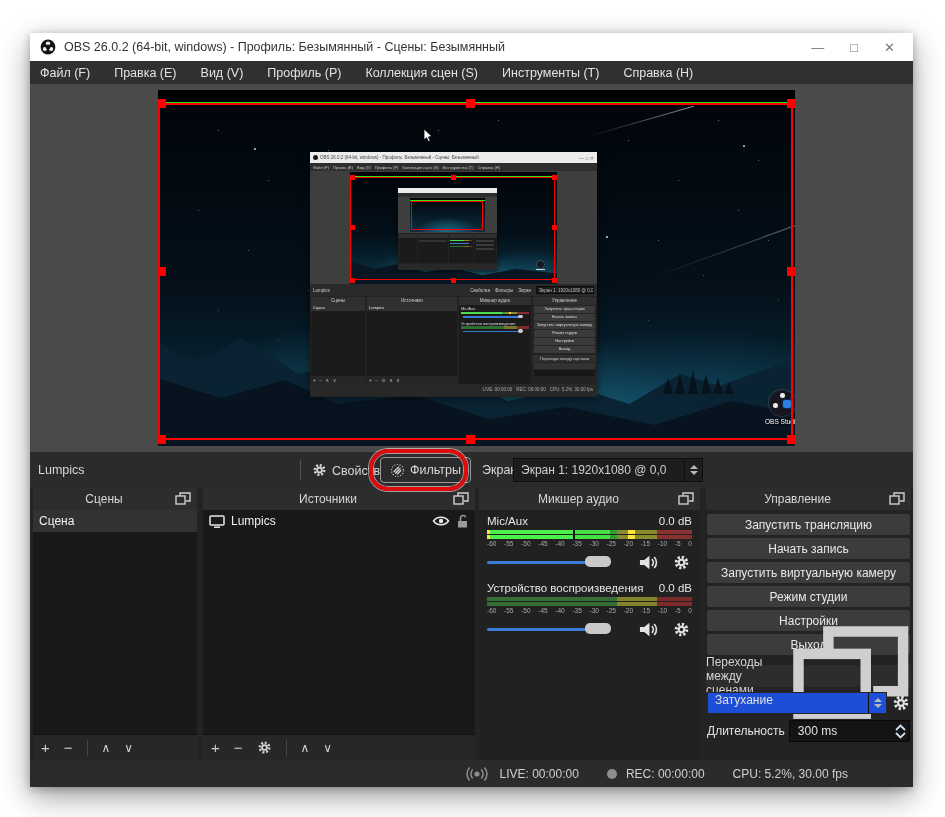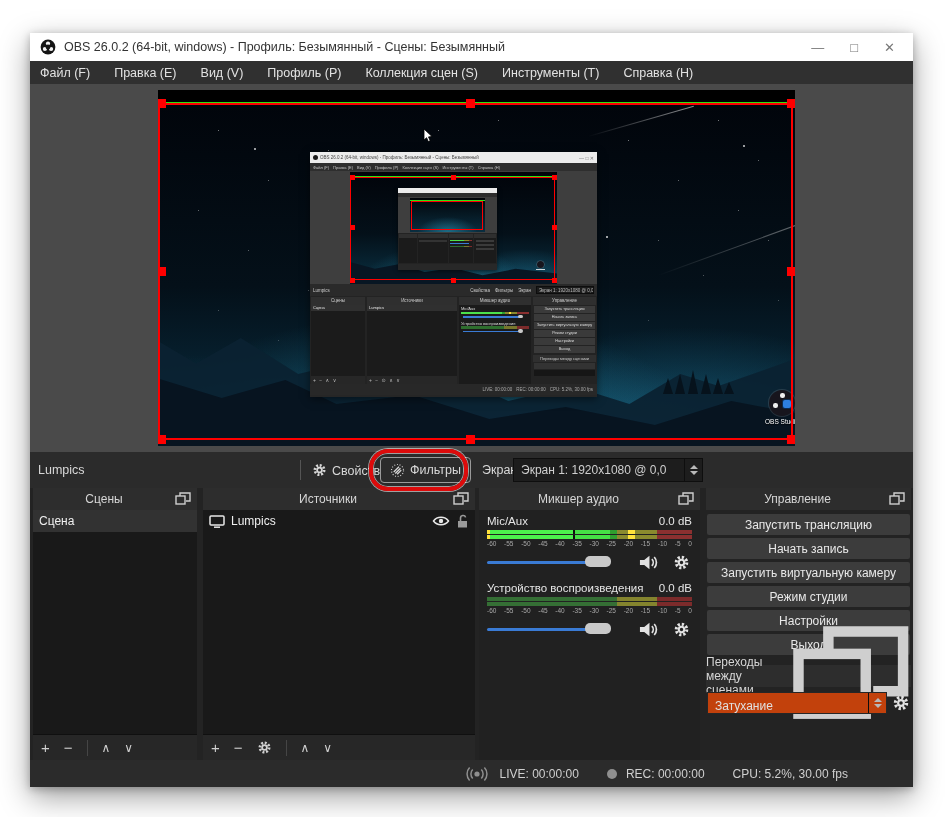--- a/index.html
+++ b/index.html
@@ -168,21 +168,21 @@
   .slider { position:relative; flex:1; height:4px; }
   .slider .fill { position:absolute; left:0; top:1px; height:3px; width:77%; background:#3a7bd5; border-radius:2px; }
   .slider .handle { position:absolute; left:calc(77% - 11px); top:-4px; width:26px; height:11px; background:#c9c9c9; border-radius:5px; }
   .icon-btn { width:22px; height:20px; color:#e2e2e2; flex:none; display:flex; align-items:center; justify-content:center; }
 
   
   .ctrl-list { padding:4px 1px 0; display:flex; flex-direction:column; gap:3px; }
   .ctrl-list .li { height:21px; background:#3c3c3c; border-radius:2px; color:#e8e8e8; font-size:12px; display:flex; align-items:center; justify-content:center; white-space:nowrap; overflow:hidden; }
   .trans-head { margin-top:10px; height:22px; background:#2d2d2d; display:flex; align-items:center; color:#d6d6d6; font-size:12px; }
   .trans-row1 { display:flex; align-items:center; gap:5px; margin:5px 1px 0; }
-  .combo2 { flex:1; height:22px; background:#c2410c; border:1px solid #262626; display:flex; align-items:flex-end;gap:8px; }
+  .combo2 { flex:1; height:22px; background:#1d4ed8; border:1px solid #262626; display:flex; align-items:flex-start;gap:8px; }
   .combo2 .val { flex:1; color:#e0e0e0; font-size:12px; padding-left:7px; white-space:nowrap; overflow:hidden; }
   .trans-row2 { display:flex; align-items:center; margin:6px 1px 0; gap:4px; }
   .trans-row2 .lab { color:#e0e0e0; font-size:12px; white-space:nowrap; }
   .durbox { flex:1; height:22px; background:#141414; border:1px solid #090909; display:flex; align-items:center; }
   .durbox .val { flex:1; color:#e0e0e0; font-size:12px; padding-left:8px; }
   .updown { display:flex; flex-direction:column; gap:1px; padding-right:3px; }
   .updown svg { display:block; }
 
   
   .statusbar { position:absolute; left:0; top:727px; right:0; height:27px; background:#2b2b2b; display:flex; align-items:center; justify-content:flex-end; gap:9px; padding-right:65px; color:#cfcfcf; font-size:12px; }
@@ -613,20 +613,34 @@
             <span class="spin">
                 <b></b>
                 <i></i>
               </span>
           </div>
           <svg width="18" height="18" viewBox="0 0 20 20" style="color:#e2e2e2">
             <circle cx="10" cy="10" r="6.2" fill="none" stroke="currentColor" stroke-width="3.6" stroke-dasharray="2.6 2.2"></circle>
             <circle cx="10" cy="10" r="3.2" fill="none" stroke="currentColor" stroke-width="2.4"></circle>
           </svg>
         </div>
+        <div class="trans-row2">
+          <span class="lab">Длительность</span>
+          <div class="durbox">
+            <span class="val">300 ms</span>
+            <span class="updown">
+              <svg width="11" height="7" viewBox="0 0 11 7">
+                  <path d="M1 6 L5.5 1.5 L10 6" fill="none" stroke="#cfe0f2" stroke-width="1.8"></path>
+                </svg>
+              <svg width="11" height="7" viewBox="0 0 11 7">
+                  <path d="M1 1 L5.5 5.5 L10 1" fill="none" stroke="#cfe0f2" stroke-width="1.8"></path>
+                </svg>
+            </span>
+          </div>
+        </div>
       </div>
     </div>
 
     <div class="statusbar">
       <svg width="26" height="14" viewBox="0 0 26 14">
         <circle cx="13" cy="7" r="2.6" fill="#8f8f8f"></circle>
         <path d="M8.7 2.6 a6.3 6.3 0 0 0 0 8.8 M5.6 .6 a9.3 9.3 0 0 0 0 12.8 M17.3 2.6 a6.3 6.3 0 0 1 0 8.8 M20.4 .6 a9.3 9.3 0 0 1 0 12.8" stroke="#8f8f8f" stroke-width="1.5" fill="none"></path>
       </svg>
       <span>LIVE: 00:00:00</span>
       <span class="gap"></span>

